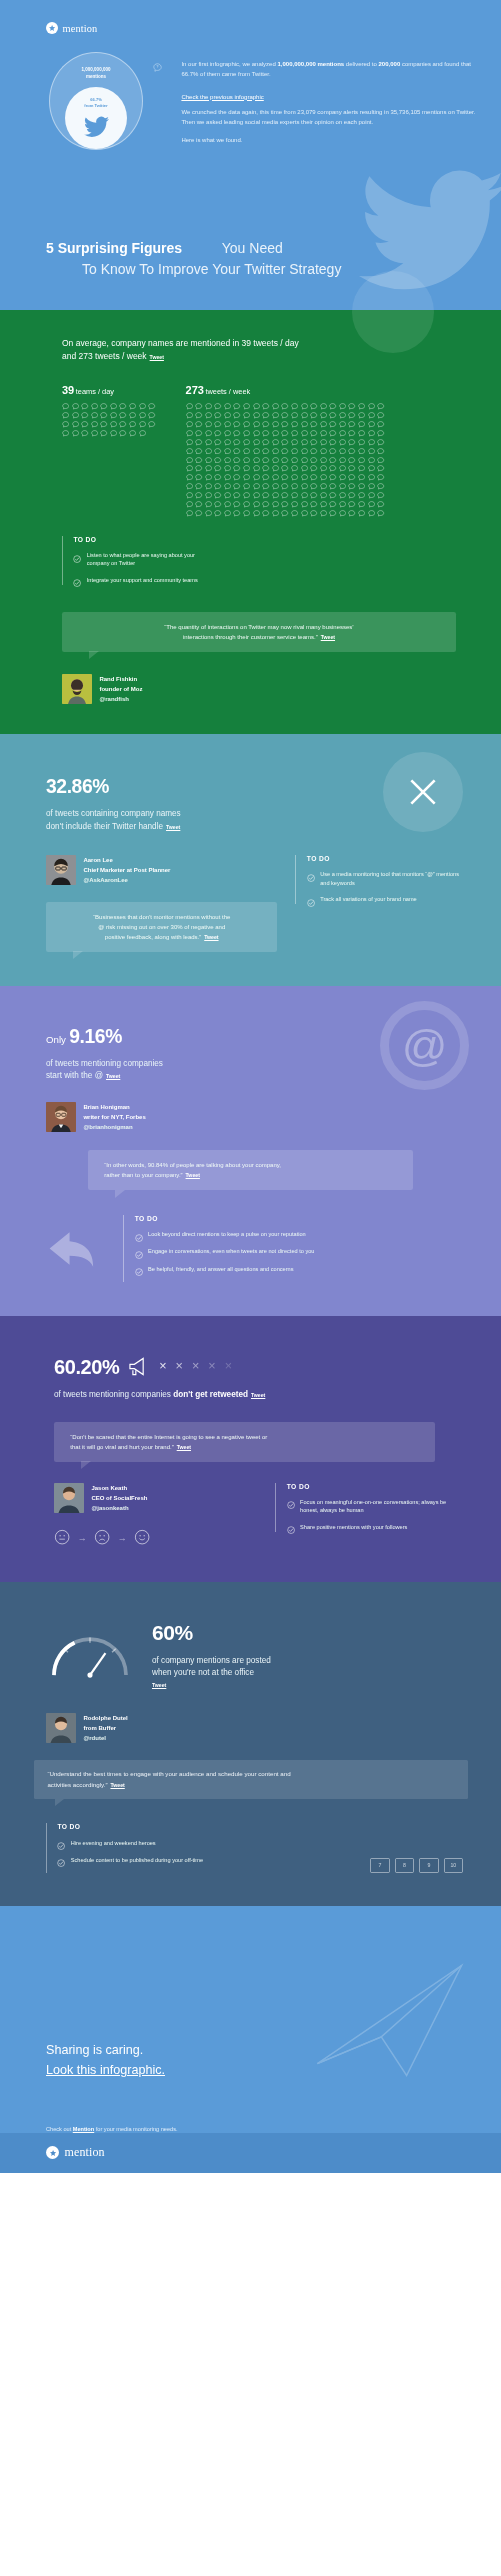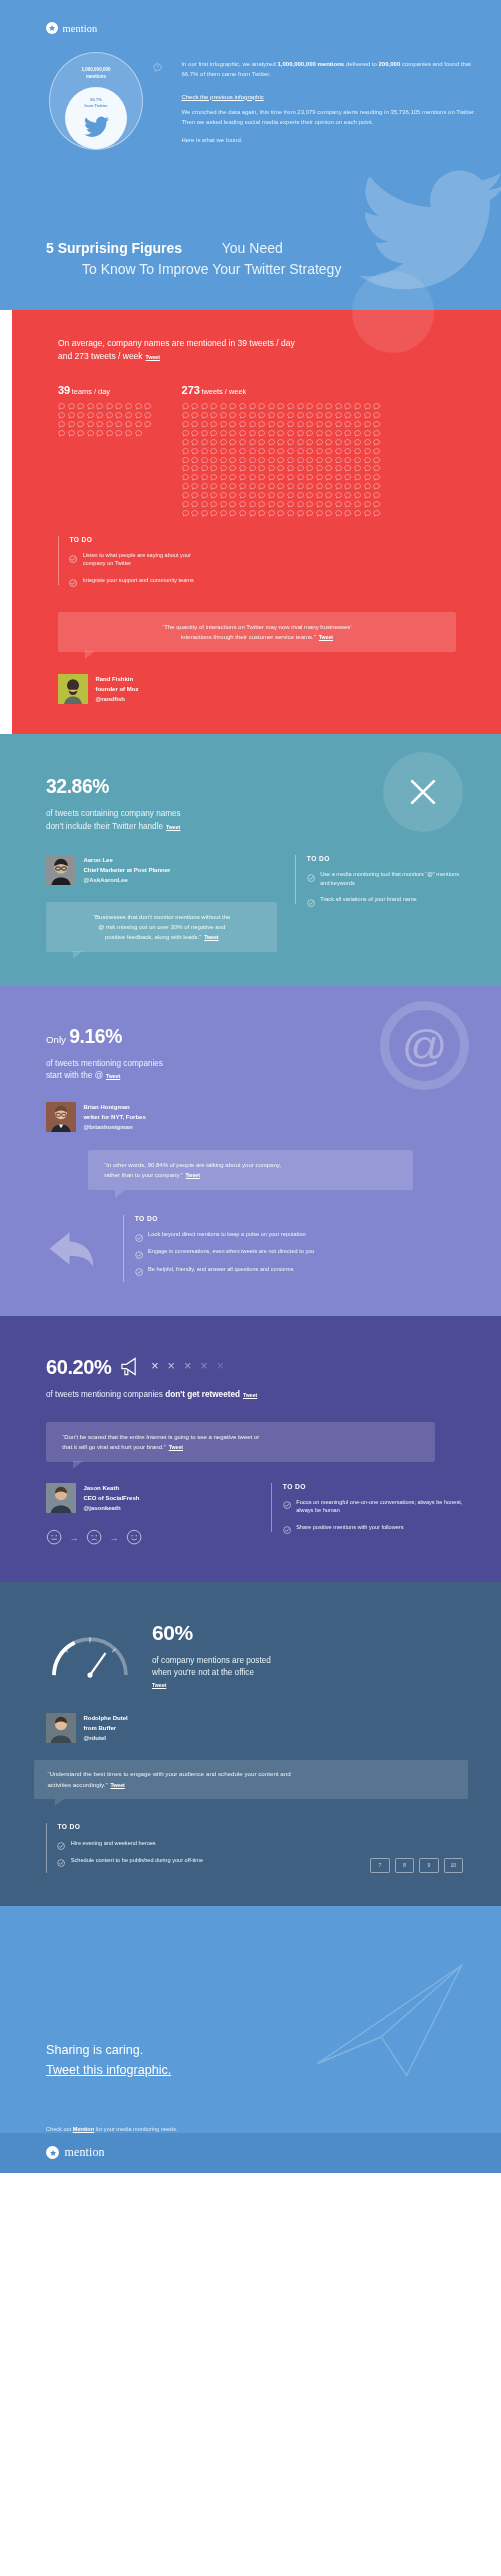--- a/index.html
+++ b/index.html
@@ -75,21 +75,21 @@
   }
   .big-bird svg { width: 100%; height: 100%; fill: #ffffff; }
   .hdr-title {
     position: absolute; left: 46px; bottom: 31px;
     color: #ffffff; font-size: 14px; line-height: 1.45; z-index: 4;
   }
   .hdr-title b { font-weight: bold; }
   .hdr-title .light { font-weight: normal; color: #eaf3fb; margin-left: 36px; }
 
   
-  .sec-green { background: #ef4444; padding: 27px 0 30px 0; position: relative; margin-left: 12px; }
+  .sec-green { background: #15803d; padding: 27px 0 30px 16px; position: relative; }
   .sec-green .blob {
     position: absolute; right: 68px; top: -39px; width: 82px; height: 82px;
     border-radius: 50%; background: rgba(255,255,255,.10);
   }
   .lead {
     color: #ffffff; font-size: 8.5px; line-height: 1.55;
     margin: 0 0 0 46px; max-width: 349px; font-weight: 300;
   }
   .tweet-tag {
     font-size: 5.2px; font-weight: bold; color: #ffffff;
@@ -151,21 +151,21 @@
   .at-ring {
     position: absolute; right: 33px; top: 15px; width: 89px; height: 89px;
     border-radius: 50%; border: 9.7px solid rgba(255,255,255,.16);
     display: flex; align-items: center; justify-content: center;
   }
   .at-ring span { color: rgba(255,255,255,.35); font-size: 45px; line-height: 1; font-weight: 300; }
   .reply-arrow { width: 58px; height: 45px; opacity: .35; }
   .reply-arrow svg { width: 100%; height: 100%; fill: #ffffff; }
 
   
-  .sec-deep { background: #4e4b96; padding: 40px 0 36px 0; position: relative; overflow: hidden; }
+  .sec-deep { background: #4e4b96; padding: 40px 0 36px 8px; position: relative; overflow: hidden; }
   .megarow { display: flex; align-items: center; gap: 7.4px; }
   .mega { width: 25px; height: 21px; }
   .mega svg { width: 100%; height: 100%; }
   .xs { display: flex; gap: 9px; align-items: center; }
   .xs span { font-size: 12.6px; line-height: 1; font-weight: 300; }
   .emos { display: flex; align-items: center; gap: 7.4px; margin-top: 3px; }
   .emo { width: 16.3px; height: 16.3px; }
   .emo svg { width: 100%; height: 100%; }
   .arrow-r { color: rgba(255,255,255,.55); font-size: 9px; }
 
@@ -2204,21 +2204,21 @@
 
   <div class="sec-foot">
     <div class="plane">
       <svg viewBox="0 0 230 180">
           <path d="M18 150 L212 18 L138 166 L104 114 Z" fill="none" stroke="#ffffff" stroke-width="2"></path>
           <path d="M18 150 L104 114 L212 18" fill="none" stroke="#ffffff" stroke-width="2"></path>
         </svg>
     </div>
     <div class="foot-title">
       <div>Sharing is caring.</div>
-      <div class="l2">Tweet this infographic.</div>
+      <div class="l2">Look this infographic.</div>
     </div>
     <div class="foot-note">
       <span>Check out </span><b>Mention</b><span> for your media monitoring needs.</span>
     </div>
     <div class="foot-bar">
       <div class="foot-brand">
         <span class="brand-logo">
           <svg viewBox="0 0 24 24">
               <polygon fill="#4d8cc9" points="12,3 14.6,9 21,9.6 16.2,14 17.6,20.4 12,17 6.4,20.4 7.8,14 3,9.6 9.4,9"></polygon>
             </svg>

